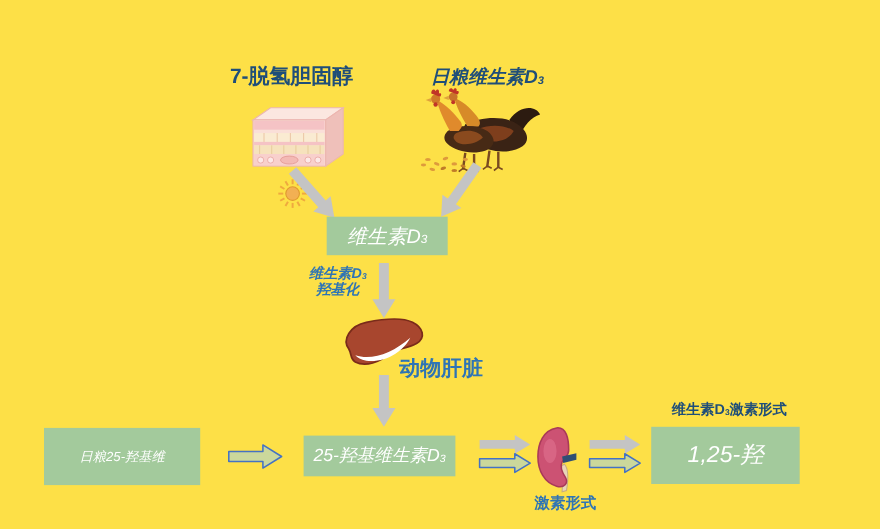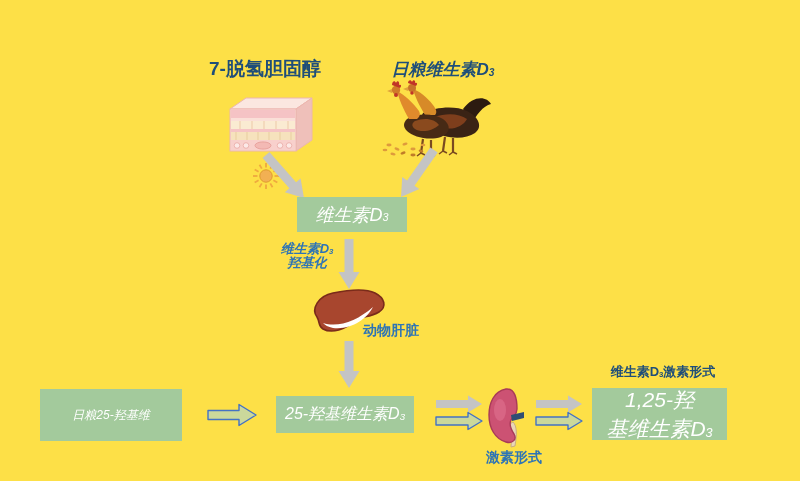--- a/index.html
+++ b/index.html
@@ -125,21 +125,21 @@
 
   <div class="abs cap" style="left:269px;top:242px;width:76px;font-size:13px;line-height:1.1;text-align:center;">
     <div class="line"><span>维生素D</span><span class="sub">3</span></div>
     <div class="line"><span>羟基化</span></div>
   </div>
 
   <svg class="abs" style="left:310px;top:284px;" width="78" height="54" viewBox="0 0 78 54">
     <path d="M7,33 C1,25 8,12 23,9 C38,6 55,4 65,9 C75,14 77,23 69,28 C59,34 49,32 43,38 C36,45 22,50 13,45 C8,42 10,38 7,33 Z" fill="#A8462E" stroke="#7A2B1A" stroke-width="1.6"></path>
     <path d="M13,39 C28,44 47,37 63,23 C57,35 41,46 23,44 C18,43 15,41 13,39 Z" fill="#FFFFFF"></path>
   </svg>
-  <div class="abs cap" style="left:363px;top:322px;font-size:14px;"><span>动物肝脏</span></div>
+  <div class="abs cap" style="left:363px;top:322px;font-size:19px;"><span>动物肝脏</span></div>
 
   <div class="abs node" style="left:40px;top:389px;width:142px;height:52px;font-size:12px;line-height:1.35;">
     <div class="line"><span>日粮25-羟基维</span></div>
   </div>
 
   <div class="abs node" style="left:276px;top:396px;width:138px;height:37px;font-size:16px;">
     <div class="line"><span>25-羟基维生素D</span><span class="sub">3</span></div>
   </div>
 
   <svg class="abs" style="left:486px;top:386px;" width="48" height="66" viewBox="0 0 48 66">
@@ -147,16 +147,15 @@
     <path d="M20,3 C8,5 3,17 3,29 C3,42 9,53 20,56 C27,58 31,53 28,48 C24,42 23,38 25,34 C27,30 31,29 31,23 C31,13 29,2 20,3 Z" fill="#CC5273" stroke="#A83A58" stroke-width="1.4"></path>
     <ellipse cx="14" cy="24" rx="6" ry="11" fill="#DD6E8C" opacity="0.7"></ellipse>
     <path d="M25,29 L38,26 L38,32 L26,35 Z" fill="#2F4E74"></path>
   </svg>
   <div class="abs cap" style="left:479px;top:449px;width:70px;font-size:14px;text-align:center;"><span>激素形式</span></div>
 
   <div class="abs title" style="left:597px;top:363px;width:132px;font-size:13px;"><span>维生素D</span><span class="sub">3</span><span>激素形式</span></div>
 
   <div class="abs node" style="left:592px;top:388px;width:135px;height:52px;font-size:21px;line-height:1.4;">
     <div class="line"><span>1,25-羟</span></div>
-    <div class="line"><span>基维生素D</span><span class="sub">3</span></div>
   </div>
 
 </div>
 
 </body></html>

